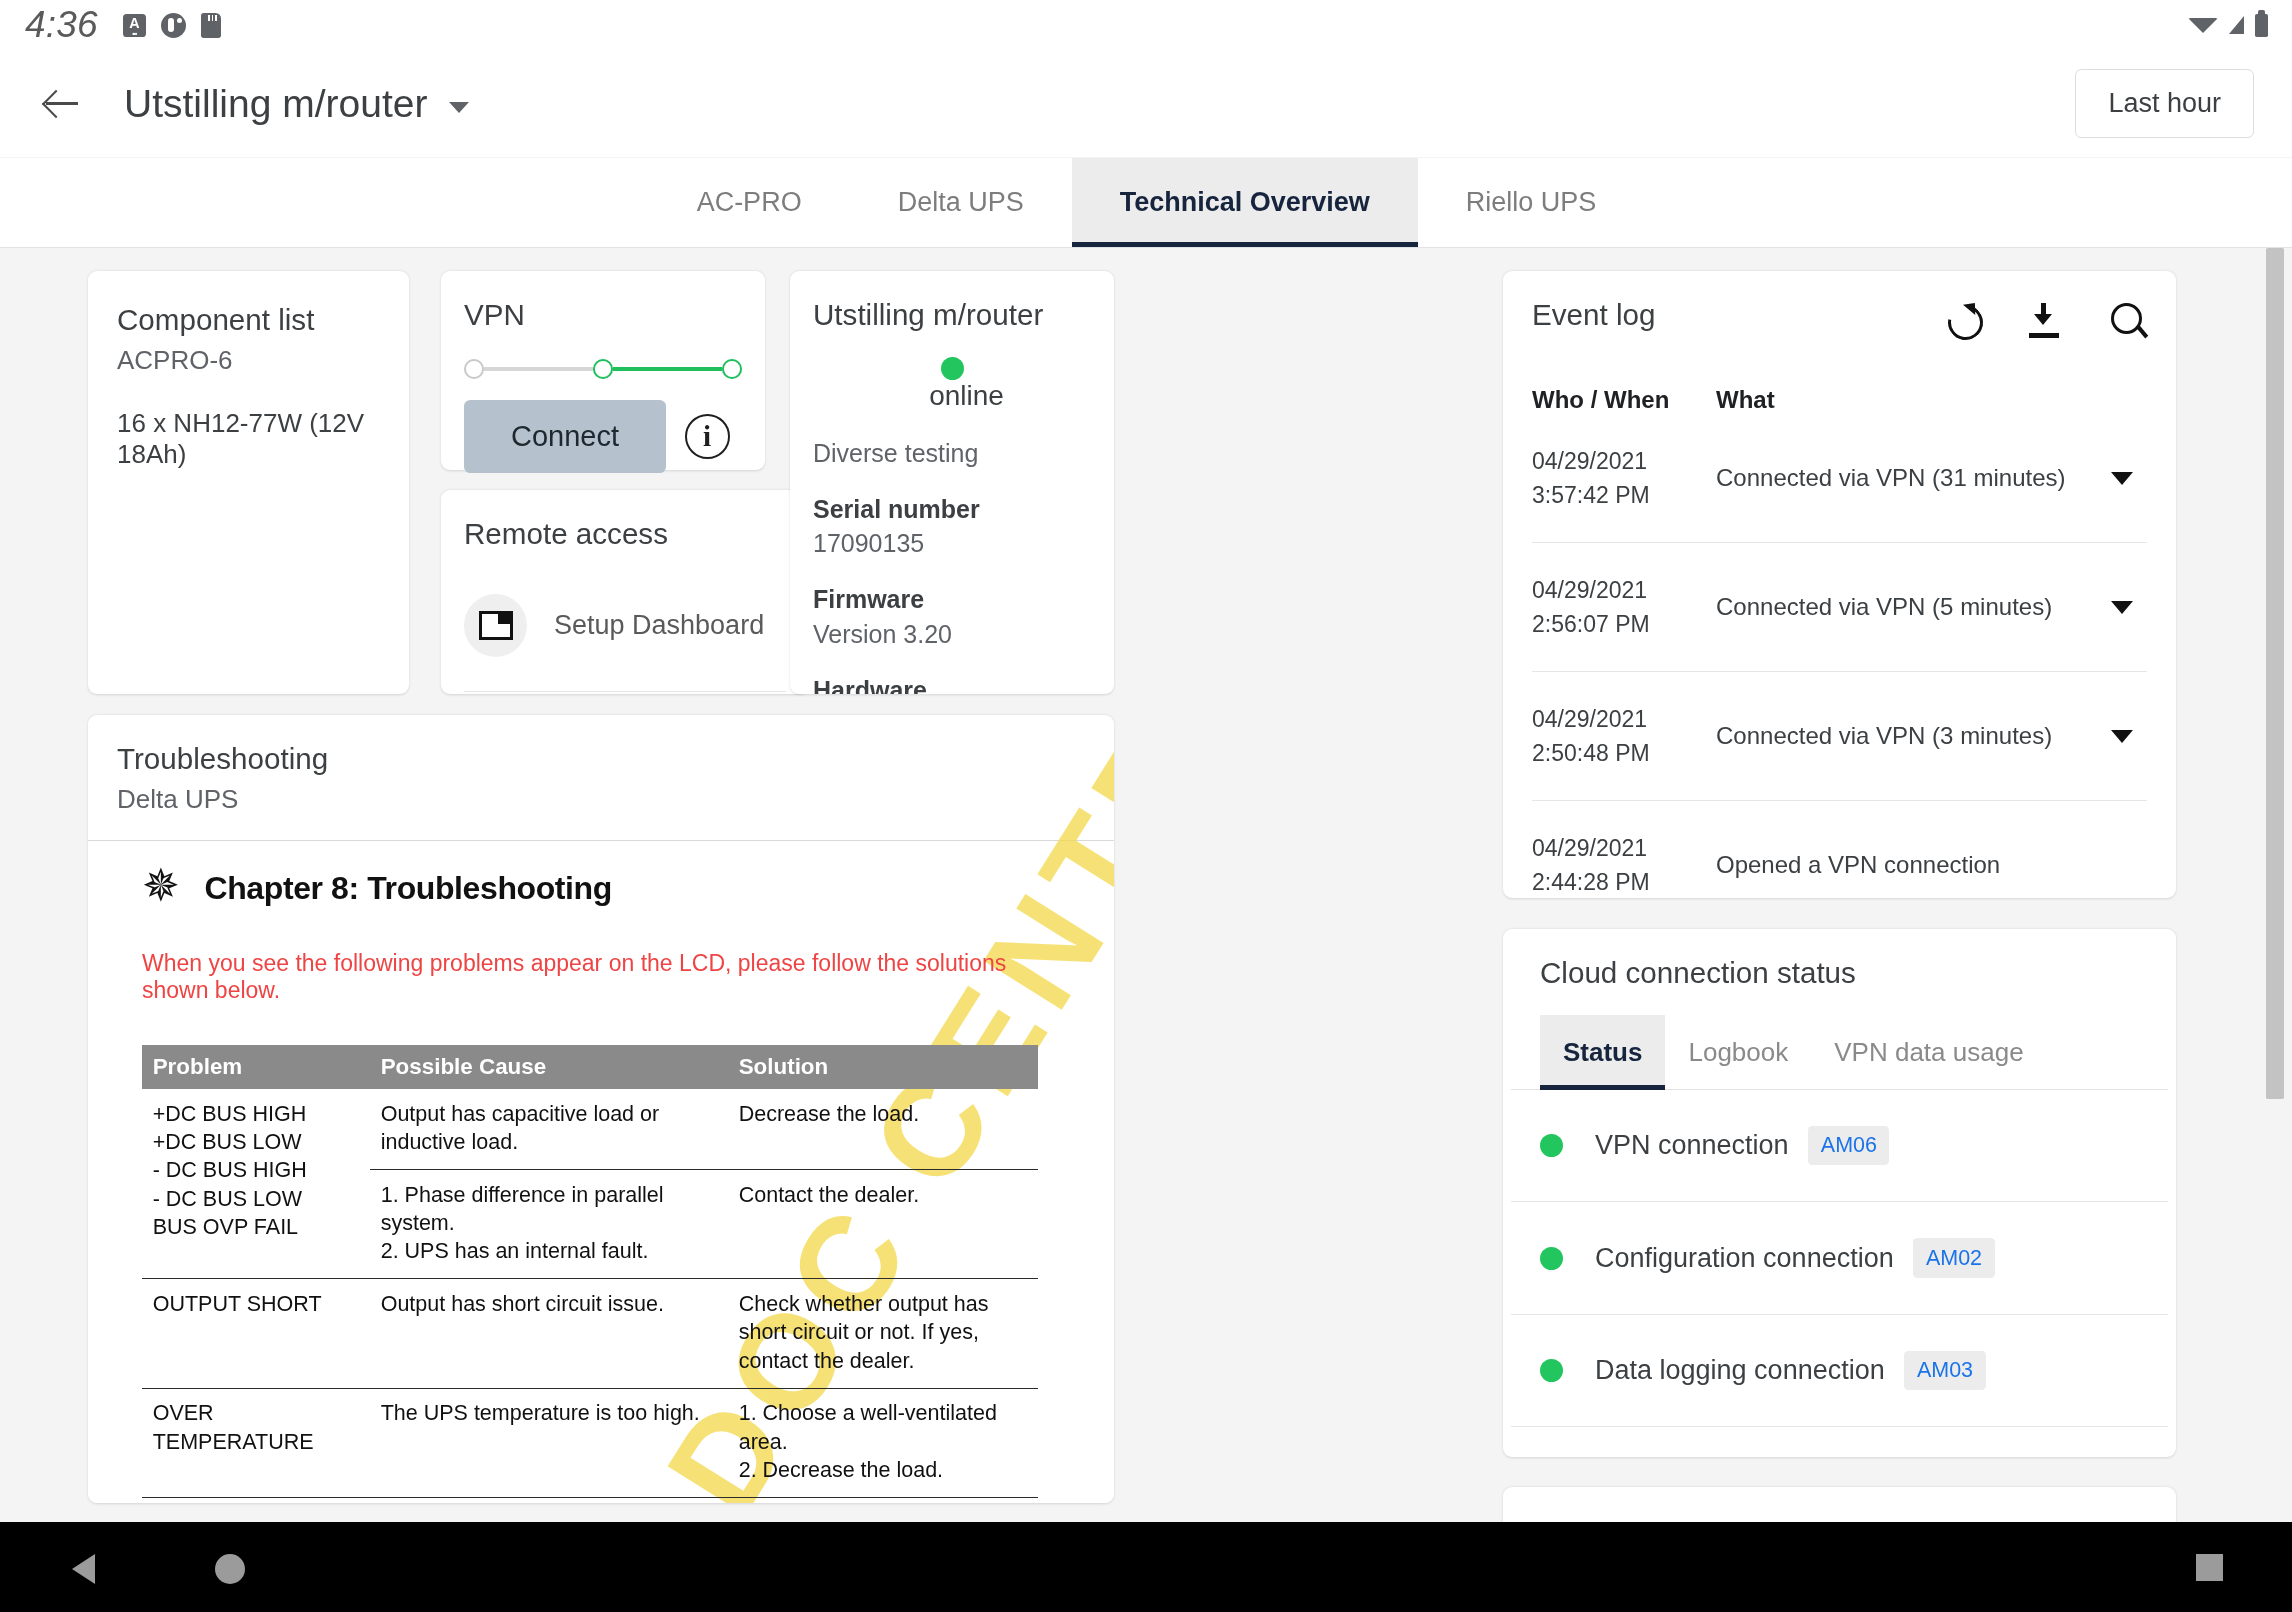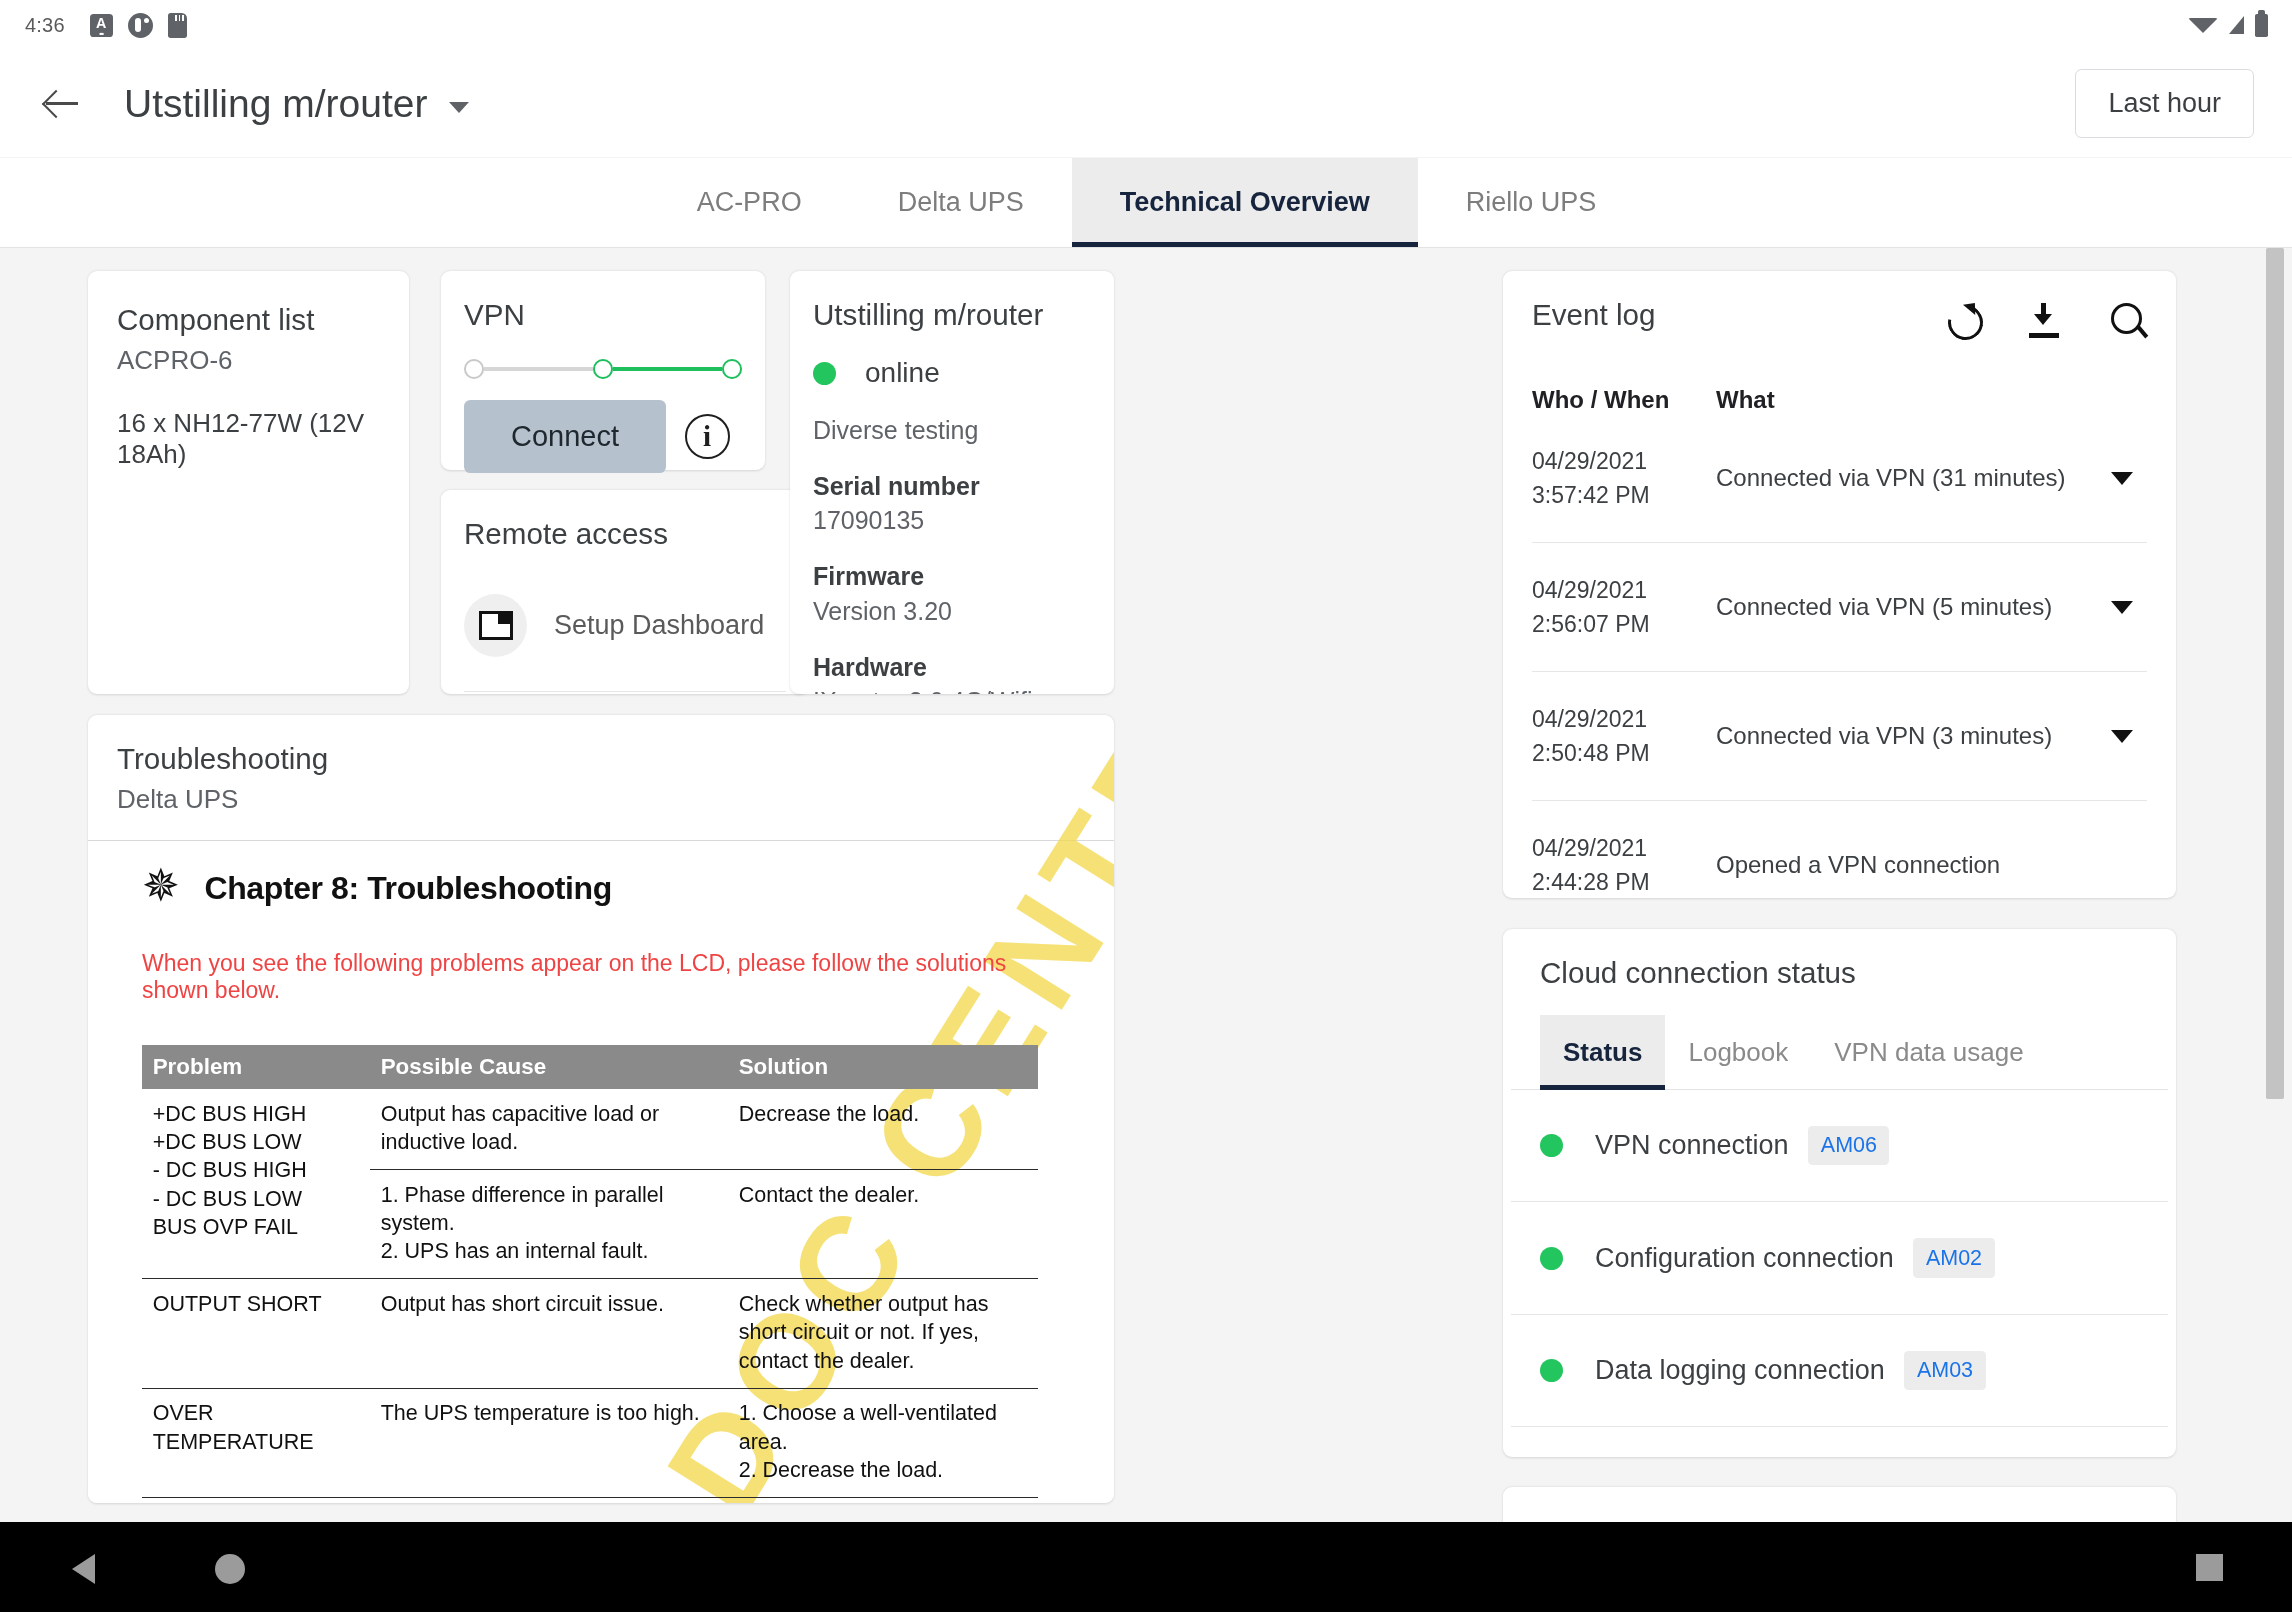--- a/index.html
+++ b/index.html
@@ -10,21 +10,21 @@
     overflow: hidden;
   }
   .screen { position: relative; width: 2293px; height: 1612px; background:#f4f4f4; }
 
   
   .statusbar {
     position:absolute; top:0; left:0; width:2293px; height:50px;
     background:#ffffff; display:flex; align-items:center;
     padding:0 25px; z-index:40;
   }
-  .sb-time { font-size:20px; color:#5a5a5a; letter-spacing:0.2px; }
+  .sb-time { font-size:37px; color:#5a5a5a; letter-spacing:0.2px;font-style:italic; }
   .sb-left-icons { display:flex; align-items:center; gap:15px; margin-left:25px; }
   .sb-right { margin-left:auto; display:flex; align-items:center; gap:10.7px; }
   .ic-a {
     width:23px; height:23px; background:#5f6368; border-radius:3.6px;
     color:#fff; font-size:14.3px; font-weight:bold; line-height:18px; text-align:center;
     position:relative;
   }
   .ic-a::after{ content:"•••"; position:absolute; bottom:-0.9px; left:0; right:0;
     font-size:6.3px; line-height:6.3px; letter-spacing:-0.9px; }
   .ic-circ { width:25px; height:25px; border-radius:50%; background:#5f6368; position:relative; }
@@ -105,21 +105,21 @@
   
   #remoteCard { left:441px; top:242px; width:368px; height:204px; padding:27px 23px; }
   .ra-row { display:flex; align-items:center; margin-top:43px; padding-bottom:34px; border-bottom:0.9px solid #e6e6e6; }
   .ra-circle { width:63px; height:63px; border-radius:50%; background:#efefef; display:flex; align-items:center; justify-content:center; flex:none; }
   .ra-glyph { width:34px; height:29px; border:3.6px solid #111; position:relative; background:#fff; }
   .ra-glyph::after{ content:""; position:absolute; right:0px; top:0px; width:11.6px; height:9.9px; background:#111; }
   .ra-label { font-size:27px; color:#5a5a5a; margin-left:27px; }
 
   
   #deviceCard { left:790px; top:23px; width:324px; height:423px; padding:27px 23px; overflow:hidden; }
-  .dv-status { display:flex; align-items:center; margin-top:25px; }
+  .dv-status { display:flex; align-items:center; margin-top:25px;flex-direction:column; }
   .dot-green { width:23px; height:23px; border-radius:50%; background:#22c55e; flex:none; }
   .dv-online { font-size:28px; color:#3c4043; margin-left:29px; }
   .dv-desc { font-size:25px; color:#5f6368; margin-top:27px; }
   .dv-key { font-size:25px; color:#3c4043; font-weight:bold; margin-top:27px; }
   .dv-val { font-size:25px; color:#5f6368; margin-top:5.4px; }
 
   
   #tsCard { left:88px; top:467px; width:1026px; height:788px; overflow:hidden; padding:0; }
   .ts-head { padding:27px 29px 25px; border-bottom:0.9px solid #d9d9d9; }
   .ts-doc { padding:25px 36px 0 54px; background:#fff; position:relative; }

